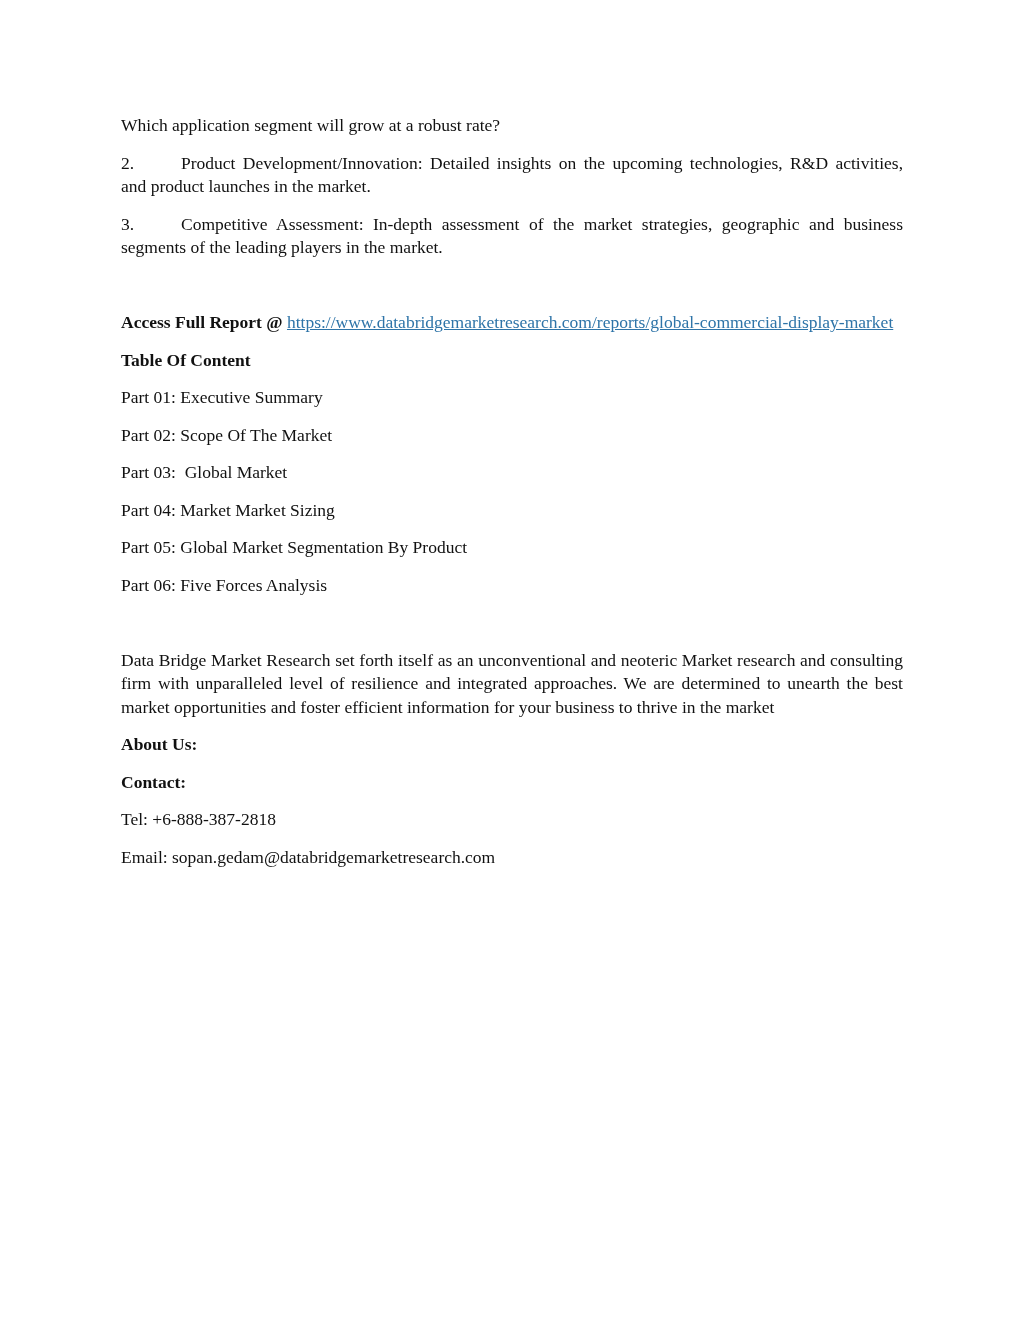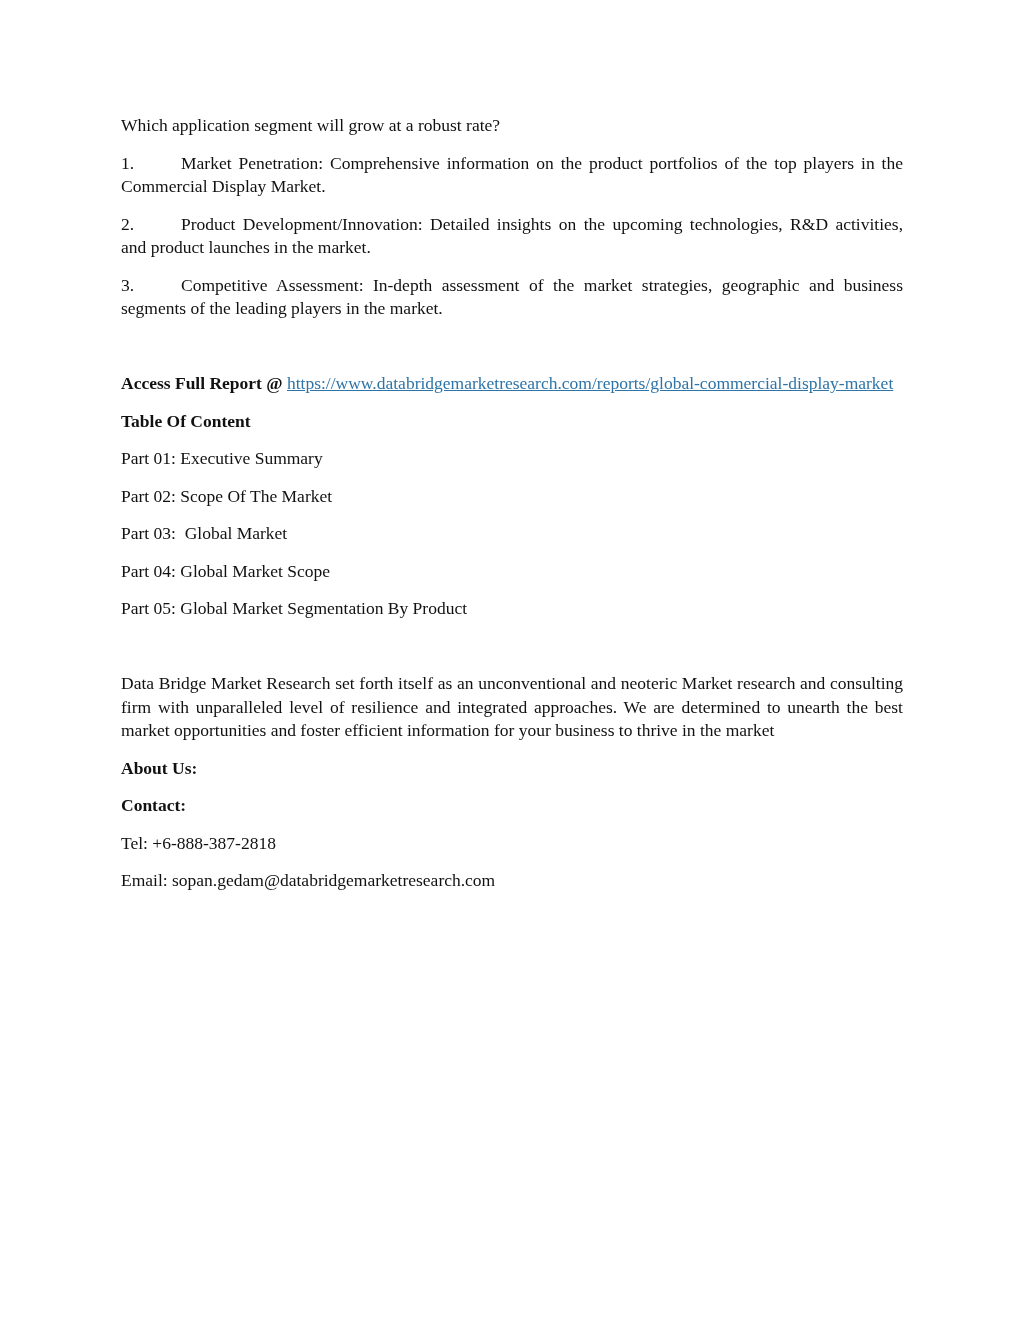--- a/index.html
+++ b/index.html
@@ -29,37 +29,37 @@
   .blank { min-height: 23.5px; }
 </style>
 </head>
 <body>
 
 <div class="page">
 
   <p class="para">Which application segment will grow at a robust rate?</p>
 
 
-  <p class="para justify"><span class="num">1.</span><span>Market Penetration: Comprehensive information on the product portfolios of the top players in the Commercial Display Market.</span></p>
 
   <p class="para justify"><span class="num">2.</span><span>Product Development/Innovation: Detailed insights on the upcoming technologies, R&amp;D activities, and product launches in the market.</span></p>
 
   <p class="para justify"><span class="num">3.</span><span>Competitive Assessment: In-depth assessment of the market strategies, geographic and business segments of the leading players in the market.</span></p>
 
   <p class="para blank">&nbsp;</p>
 
   <p class="para justify"><span class="bold">Access Full Report @</span> <a class="report-link" href="#">https://www.databridgemarketresearch.com/reports/global-commercial-display-market</a></p>
 
   <p class="para bold">Table Of Content</p>
 
   <p class="para toc-item">Part 01: Executive Summary</p>
   <p class="para toc-item">Part 02: Scope Of The Market</p>
   <p class="para toc-item">Part 03:  Global Market</p>
-  <p class="para toc-item">Part 04: Global Market Scope</p>
+  <p class="para toc-item">Part 04: Market Market Sizing</p>
   <p class="para toc-item">Part 05: Global Market Segmentation By Product</p>
+  <p class="para toc-item">Part 06: Five Forces Analysis</p>
 
   <p class="para blank">&nbsp;</p>
 
   <p class="para justify">Data Bridge Market Research set forth itself as an unconventional and neoteric Market research and consulting firm with unparalleled level of resilience and integrated approaches. We are determined to unearth the best market opportunities and foster efficient information for your business to thrive in the market</p>
 
   <p class="para bold">About Us:</p>
 
   <p class="para bold">Contact:</p>
 
 

